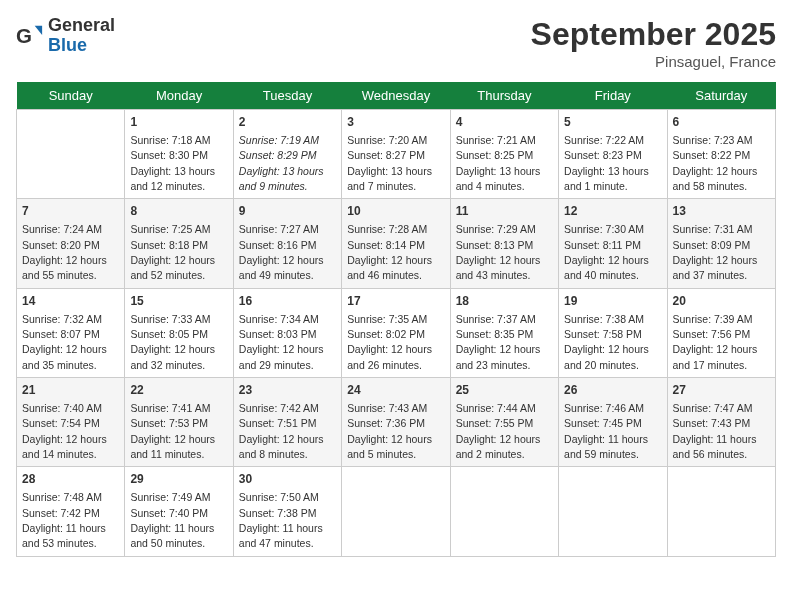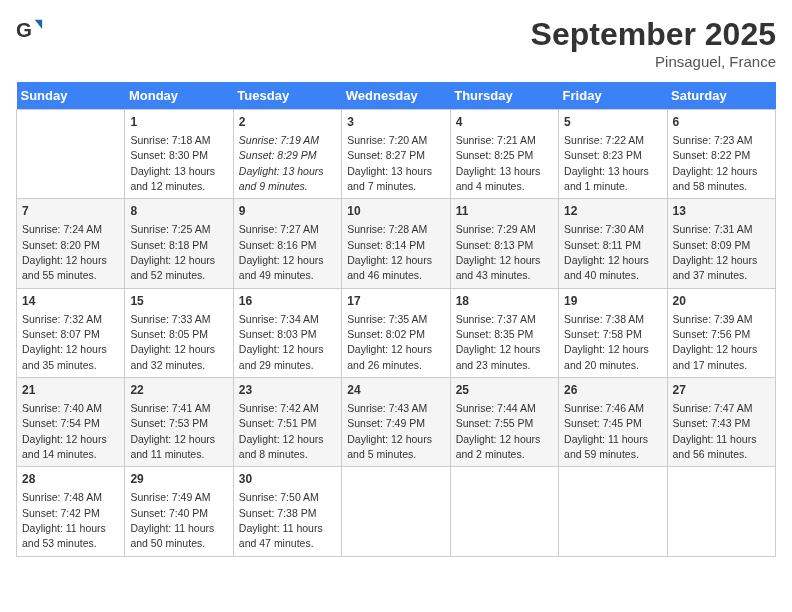--- a/index.html
+++ b/index.html
@@ -51,26 +51,26 @@
     .location {
       font-size: 15px;
       color: #555;
     }
     table {
       width: 100%;
       border-collapse: collapse;
       font-size: 11px;
     }
     th {
-      background-color: #3b82f6;
+      background-color: #15803d;
       color: white;
       padding: 6px 4px;
-      text-align: left;
+      text-align: center;
       font-size: 13px;
-      font-weight: bold;
+      font-weight: normal;
     }
     td {
       border: 1px solid #ccc;
       vertical-align: top;
       padding: 4px 5px;
       min-height: 80px;
       width: 108px;
       color: #333;
       line-height: 1.4;
     }
@@ -96,20 +96,24 @@
   </style>
 </head>
 <body>
 
 <div class="header">
   <div class="logo">
     <svg class="logo-icon" viewBox="0 0 30 30">
       <text x="0" y="22" font-size="22" font-weight="bold" fill="#333">G</text>
       <polygon points="20,4 28,4 28,14" fill="#1a6aab"></polygon>
     </svg>
+    <div class="logo-text">
+      <span class="logo-general">General</span>
+      <span class="logo-blue">Blue</span>
+    </div>
   </div>
   <div class="title-block">
     <div class="month-title">September 2025</div>
     <div class="location">Pinsaguel, France</div>
   </div>
 </div>
 
 <table>
   <thead>
     <tr>
@@ -194,21 +198,21 @@
         <td><span class="day-num">21</span><span class="cell-content" style="white-space: pre-line;">Sunrise: 7:40 AM
 Sunset: 7:54 PM
 Daylight: 12 hours and 14 minutes.</span></td>
         <td><span class="day-num">22</span><span class="cell-content" style="white-space: pre-line;">Sunrise: 7:41 AM
 Sunset: 7:53 PM
 Daylight: 12 hours and 11 minutes.</span></td>
         <td><span class="day-num">23</span><span class="cell-content" style="white-space: pre-line;">Sunrise: 7:42 AM
 Sunset: 7:51 PM
 Daylight: 12 hours and 8 minutes.</span></td>
         <td><span class="day-num">24</span><span class="cell-content" style="white-space: pre-line;">Sunrise: 7:43 AM
-Sunset: 7:49 PM
+Sunset: 7:36 PM
 Daylight: 12 hours and 5 minutes.</span></td>
         <td><span class="day-num">25</span><span class="cell-content" style="white-space: pre-line;">Sunrise: 7:44 AM
 Sunset: 7:55 PM
 Daylight: 12 hours and 2 minutes.</span></td>
         <td><span class="day-num">26</span><span class="cell-content" style="white-space: pre-line;">Sunrise: 7:46 AM
 Sunset: 7:45 PM
 Daylight: 11 hours and 59 minutes.</span></td>
         <td><span class="day-num">27</span><span class="cell-content" style="white-space: pre-line;">Sunrise: 7:47 AM
 Sunset: 7:43 PM
 Daylight: 11 hours and 56 minutes.</span></td>

